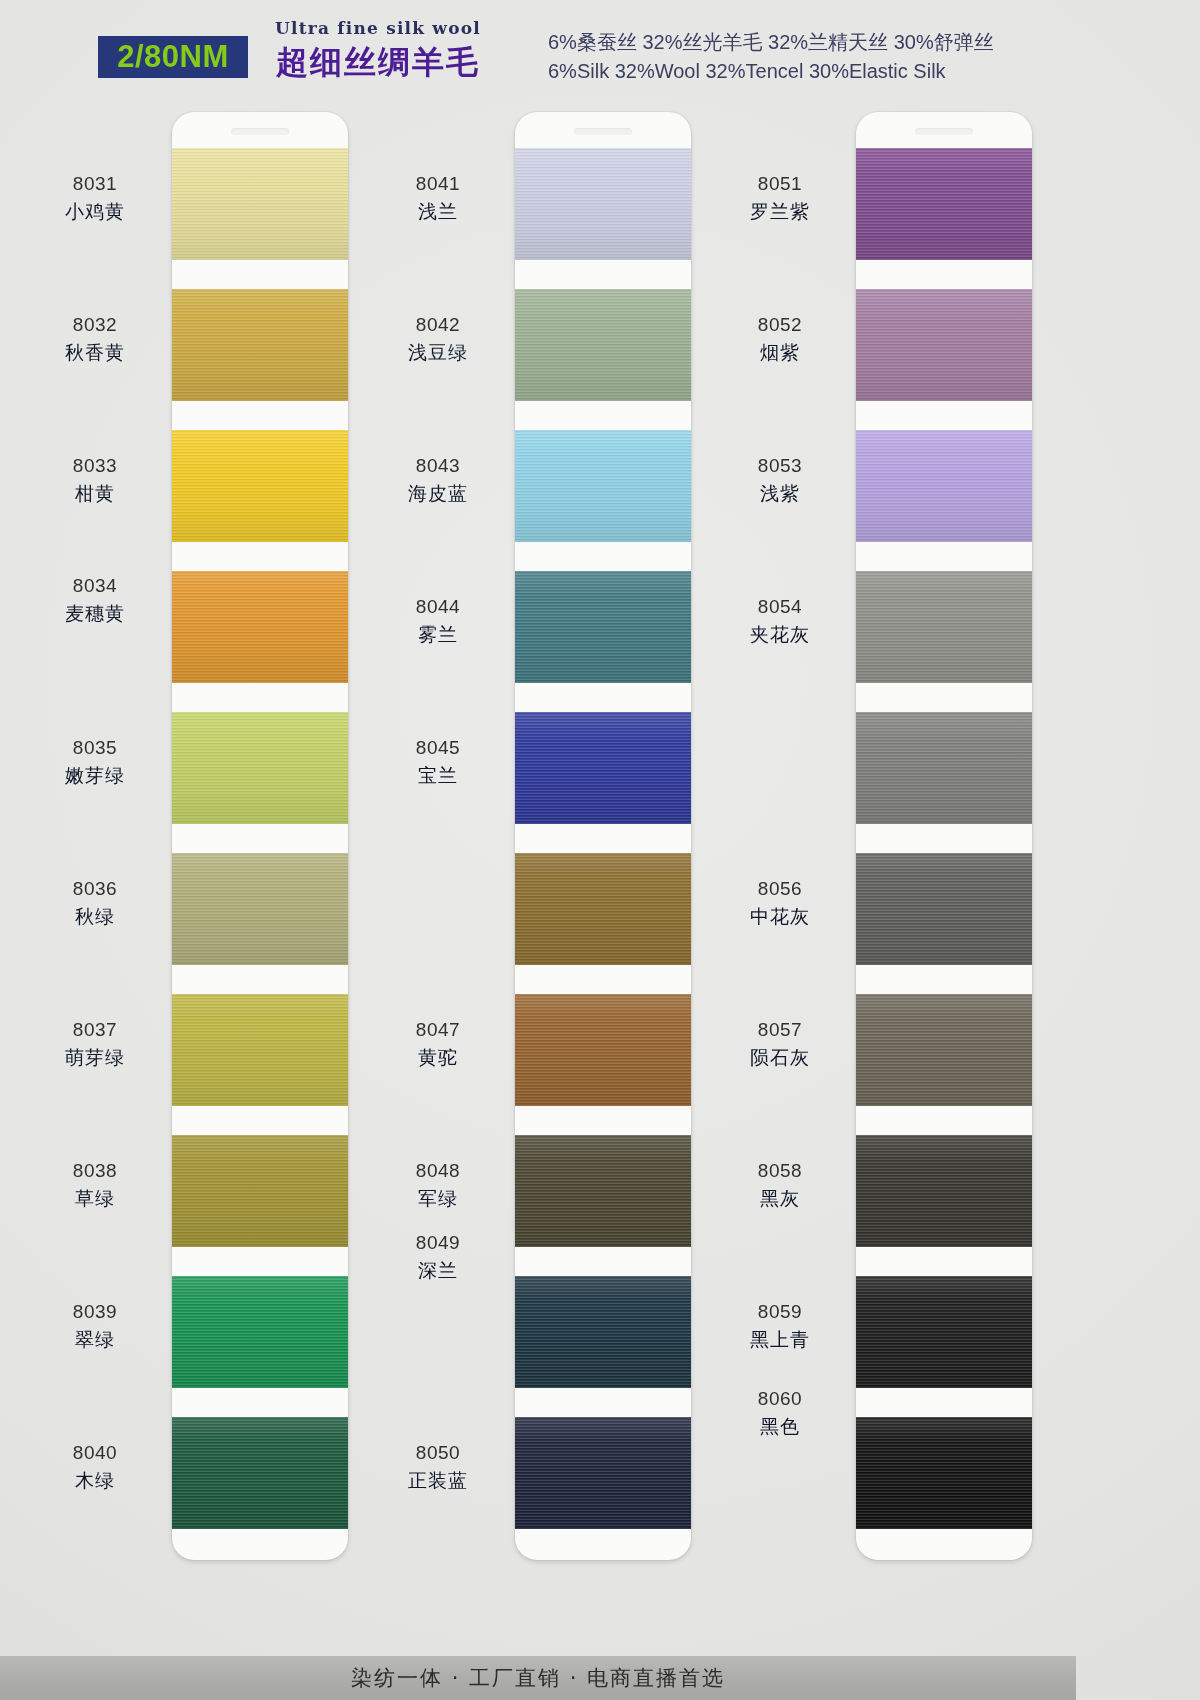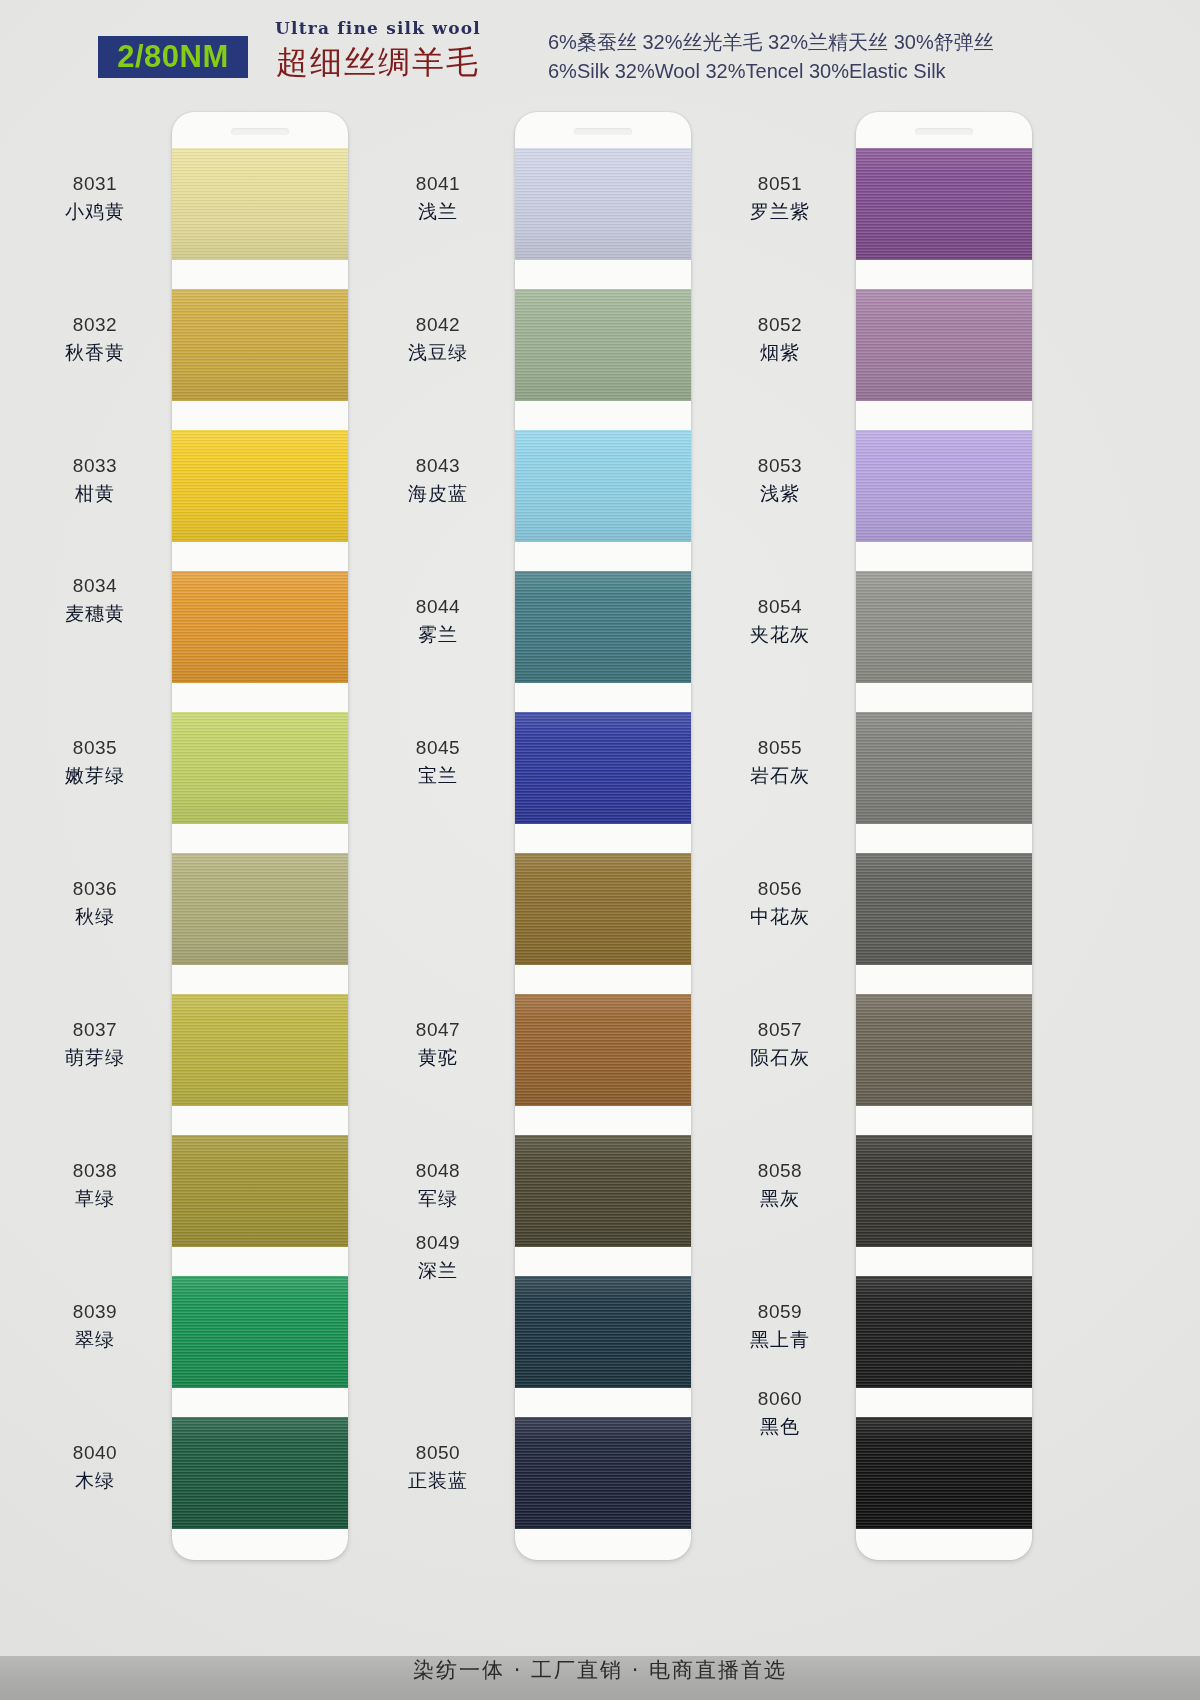--- a/index.html
+++ b/index.html
@@ -58,22 +58,22 @@
     font-family: "DejaVu Serif", serif;
     font-size: 17px;
     font-weight: bold;
     color: #2a2f5e;
     letter-spacing: 1.2px;
     font-style: normal;
   }
   .title-cn {
     font-family: "DejaVu Serif", serif;
     font-size: 32px;
-    font-weight: normal;
-    color: #7f1d1d;
+    font-weight: bold;
+    color: #4c1d95;
     letter-spacing: 2px;
     margin-top: 3px;
     white-space: nowrap;
   }
 
   .composition {
     position: absolute;
     left: 548px;
     top: 28px;
     color: #3a3f60;
@@ -182,24 +182,25 @@
   }
   .label-left  { left: 20px;  }
   .label-mid   { left: 363px; }
   .label-right { left: 705px; }
 
   
   .footer {
     position: absolute;
     left: 0;
     bottom: 0;
-    width: 1200px;
+    width: 1076px;
     height: 44px;
     background: linear-gradient(to bottom, #b9b9b7 0%, #adadab 50%, #a6a6a4 100%);
     display: flex;
+    align-items: center;
     justify-content: center;
   }
   .footer-text {
     font-size: 21px;
     color: #2b2b2b;
     letter-spacing: 2px;
     font-family: "DejaVu Sans", sans-serif;
   }
 </style>
 </head>
@@ -352,24 +353,20 @@
       <div class="name">烟紫</div>
     </div>
     <div class="label label-right" style="top: 340px;">
       <div class="code">8053</div>
       <div class="name">浅紫</div>
     </div>
     <div class="label label-right" style="top: 481px;">
       <div class="code">8054</div>
       <div class="name">夹花灰</div>
     </div>
-    <div class="label label-right" style="top: 622px;">
-      <div class="code">8055</div>
-      <div class="name">岩石灰</div>
-    </div>
     <div class="label label-right" style="top: 763px;">
       <div class="code">8056</div>
       <div class="name">中花灰</div>
     </div>
     <div class="label label-right" style="top: 904px;">
       <div class="code">8057</div>
       <div class="name">陨石灰</div>
     </div>
     <div class="label label-right" style="top: 1045px;">
       <div class="code">8058</div>

